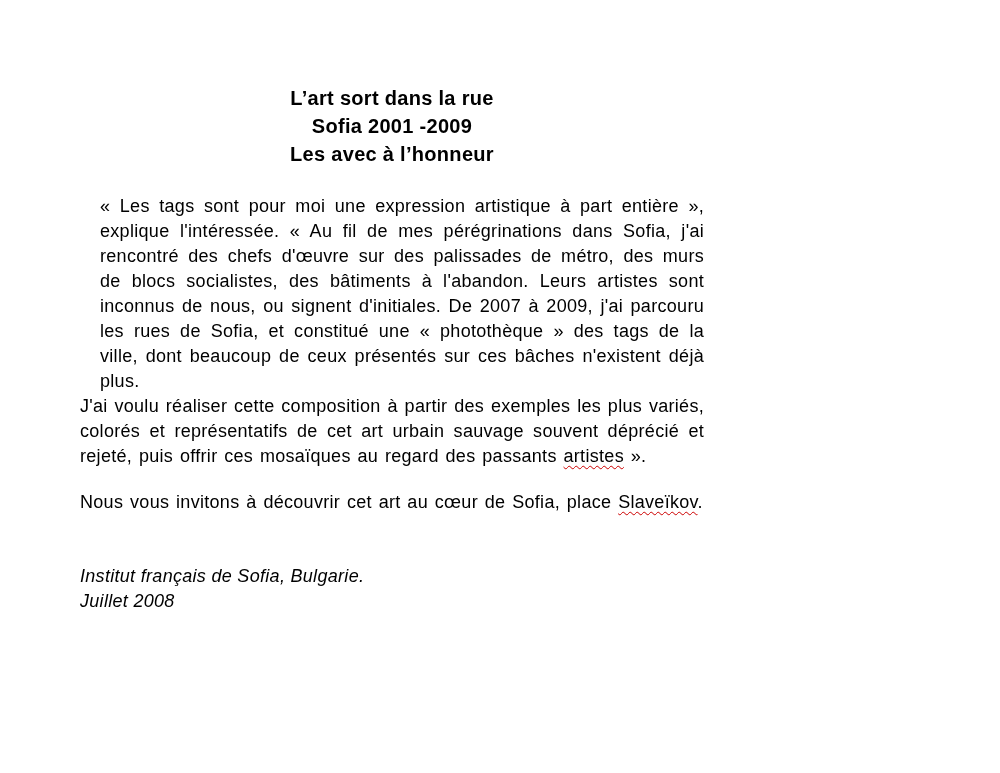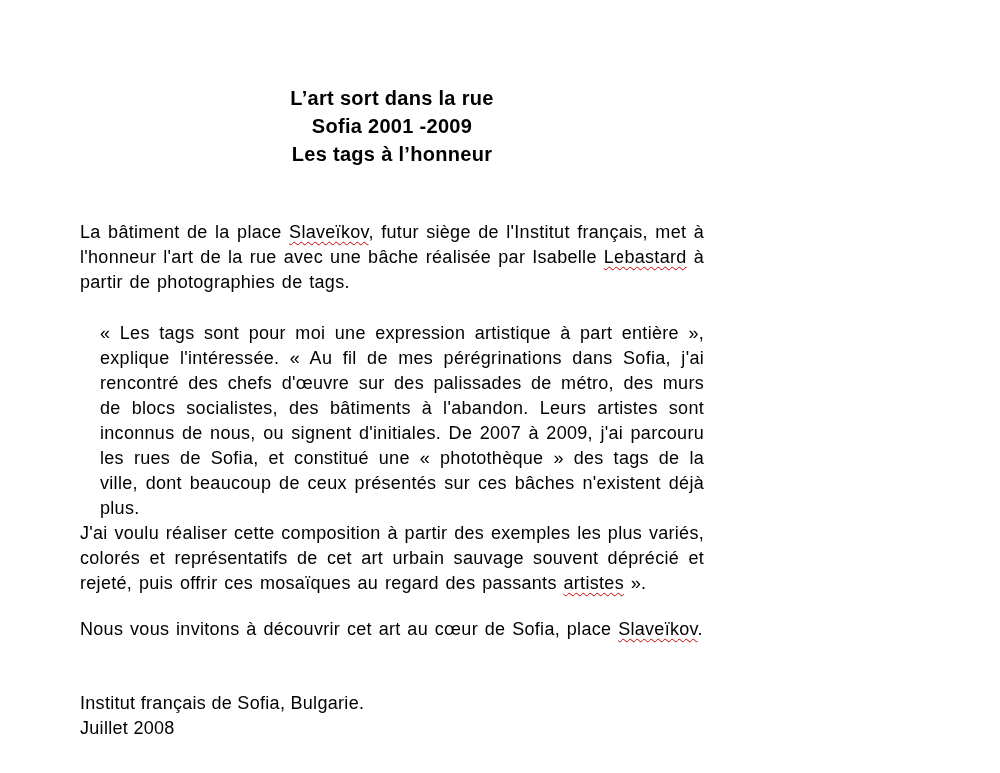--- a/index.html
+++ b/index.html
@@ -29,41 +29,40 @@
     margin: 0;
     font-size: 18px;
     line-height: 25px;
     text-align: justify;
     letter-spacing: 0.3px;
     word-spacing: 1.5px;
   }
   .para-intro   { margin-top: 52px; }
   .para-quote-1 { margin-top: 26px; margin-left: 20px; }
   .para-invite  { margin-top: 21px; text-align: left; }
-  .footer-block { margin-top: 49px; font-size: 18px; line-height: 25px; letter-spacing: 0.3px; }
+  .footer-block { margin-top: 49px; font-size: 18px; line-height: 25px; letter-spacing: 0.3px; font-style: italic; }
   .misspelled {
     text-decoration-line: underline;
     text-decoration-style: wavy;
     text-decoration-color: #cc0000;
     text-decoration-thickness: 1px;
     text-underline-offset: 3px;
   }
 </style>
 </head>
 <body>
 
 <div class="page">
 
   <div class="title-block">
     <div>L’art sort dans la rue</div>
     <div>Sofia 2001 -2009</div>
-    <div>Les tags à l’honneur</div>
+    <div>Les avec à l’honneur</div>
   </div>
 
-  <p class="para para-intro"><span>La bâtiment de la place </span><span class="misspelled">Slaveïkov</span><span>, futur siège de l'Institut français, met à l'honneur l'art de la rue avec une bâche réalisée par Isabelle </span><span class="misspelled">Lebastard</span><span> à partir de photographies de tags.</span></p>
 
   <p class="para para-quote-1"><span>« Les tags sont pour moi une expression artistique à part entière », explique l'intéressée. « Au fil de mes pérégrinations dans Sofia, j'ai rencontré des chefs d'œuvre sur des palissades de métro, des murs de blocs socialistes, des bâtiments à l'abandon. Leurs artistes sont inconnus de nous, ou signent d'initiales. De 2007 à 2009, j'ai parcouru les rues de Sofia, et constitué une « photothèque » des tags de la ville, dont beaucoup de ceux présentés sur ces bâches n'existent déjà plus.</span></p>
 
   <p class="para"><span>J'ai voulu réaliser cette composition à partir des exemples les plus variés, colorés et représentatifs de cet art urbain sauvage souvent déprécié et rejeté, puis offrir ces mosaïques au regard des passants </span><span class="misspelled">artistes</span><span> ».</span></p>
 
   <p class="para para-invite"><span>Nous vous invitons à découvrir cet art au cœur de Sofia, place </span><span class="misspelled">Slaveïkov</span><span>.</span></p>
 
   <div class="footer-block">
     <div>Institut français de Sofia, Bulgarie.</div>
     <div>Juillet 2008</div>

